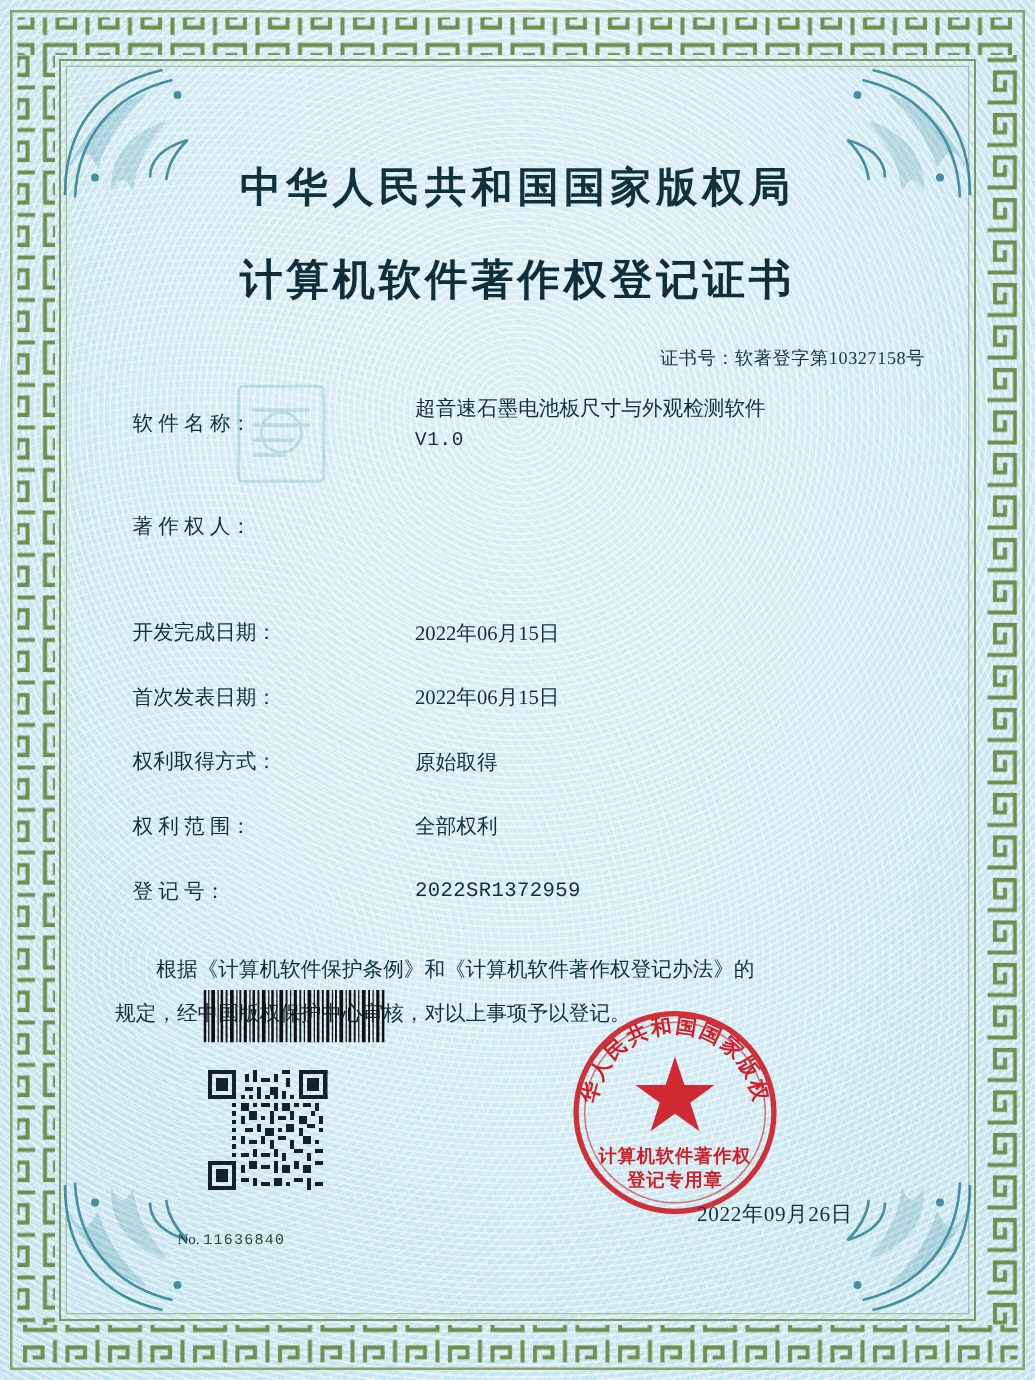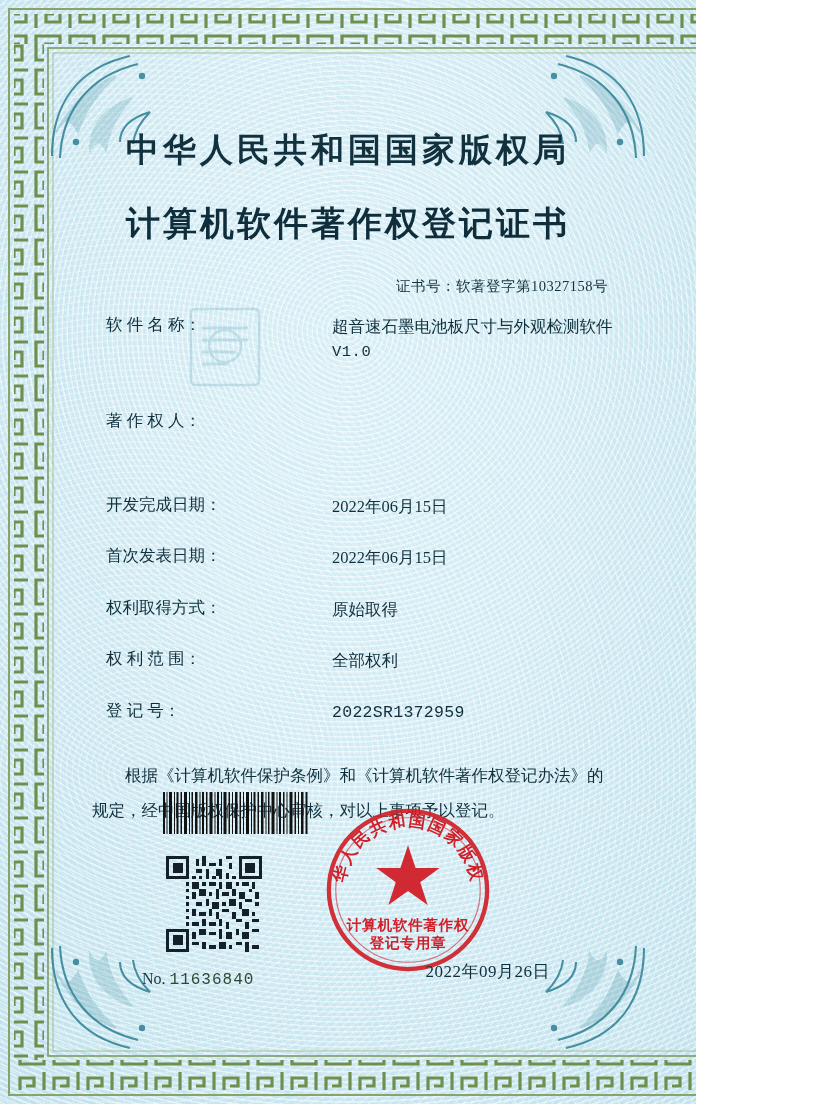--- a/index.html
+++ b/index.html
@@ -9,21 +9,21 @@
   }
   body {
     width: 828px;
     height: 1104px;
     font-family: "Liberation Serif", serif;
     overflow: hidden;
   }
 
   .certificate {
     position: relative;
-    width: 696px;
+    width: 828px;
     height: 1104px;
     background:
       radial-gradient(ellipse at 50% 35%, #e6f6fb 0%, #dff2f8 40%, #d3ecf4 70%, #c9e7f0 100%);
     box-sizing: border-box;
     overflow: hidden;
   }
 
   
   .guilloche {
     position: absolute;
@@ -92,21 +92,21 @@
     letter-spacing: 0.5px;
   }
 
   .fields {
     margin-top: 18px;
     padding-left: 36px;
     padding-right: 10px;
   }
   .field-row {
     display: flex;
-    align-items: flex-start;
+    align-items: center;
     margin-bottom: 20px;
     font-size: 16.5px;
     color: #102f3c;
     gap: 42px;
   }
   .field-label {
     width: 132px;
     flex: 0 0 132px;
     letter-spacing: 0px;
     white-space: nowrap;
@@ -164,22 +164,22 @@
   .qr {
     position: absolute;
     left: 96px;
     top: 72px;
     width: 96px;
     height: 96px;
   }
   .serial {
     position: absolute;
     left: 72px;
-    top: 186px;
-    font-size: 16px;
+    top: 200px;
+    font-size: 12px;
     color: #16353f;
   }
   .serial .num {
     font-family: "Liberation Mono", monospace;
     letter-spacing: 1px;
     color: #2a4a33;
   }
 
   .seal {
     position: absolute;

